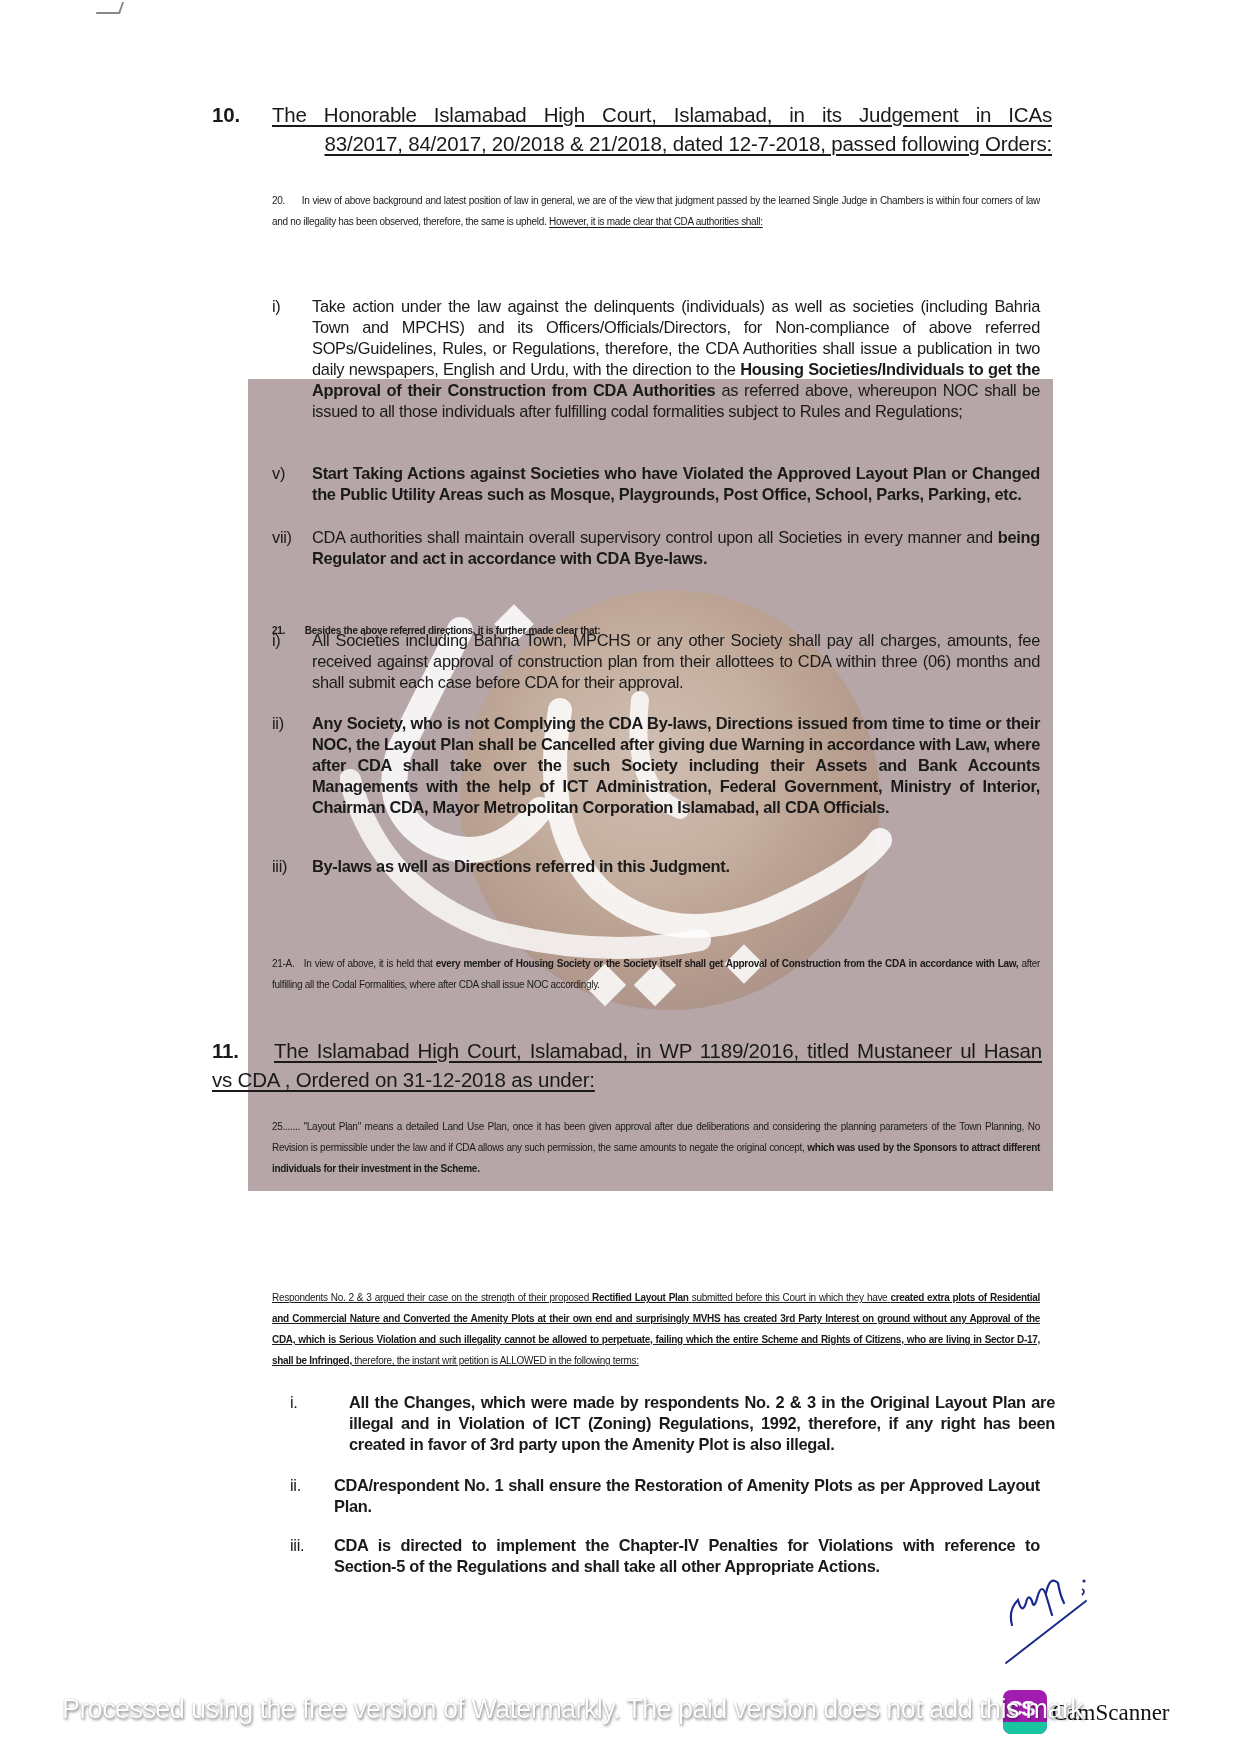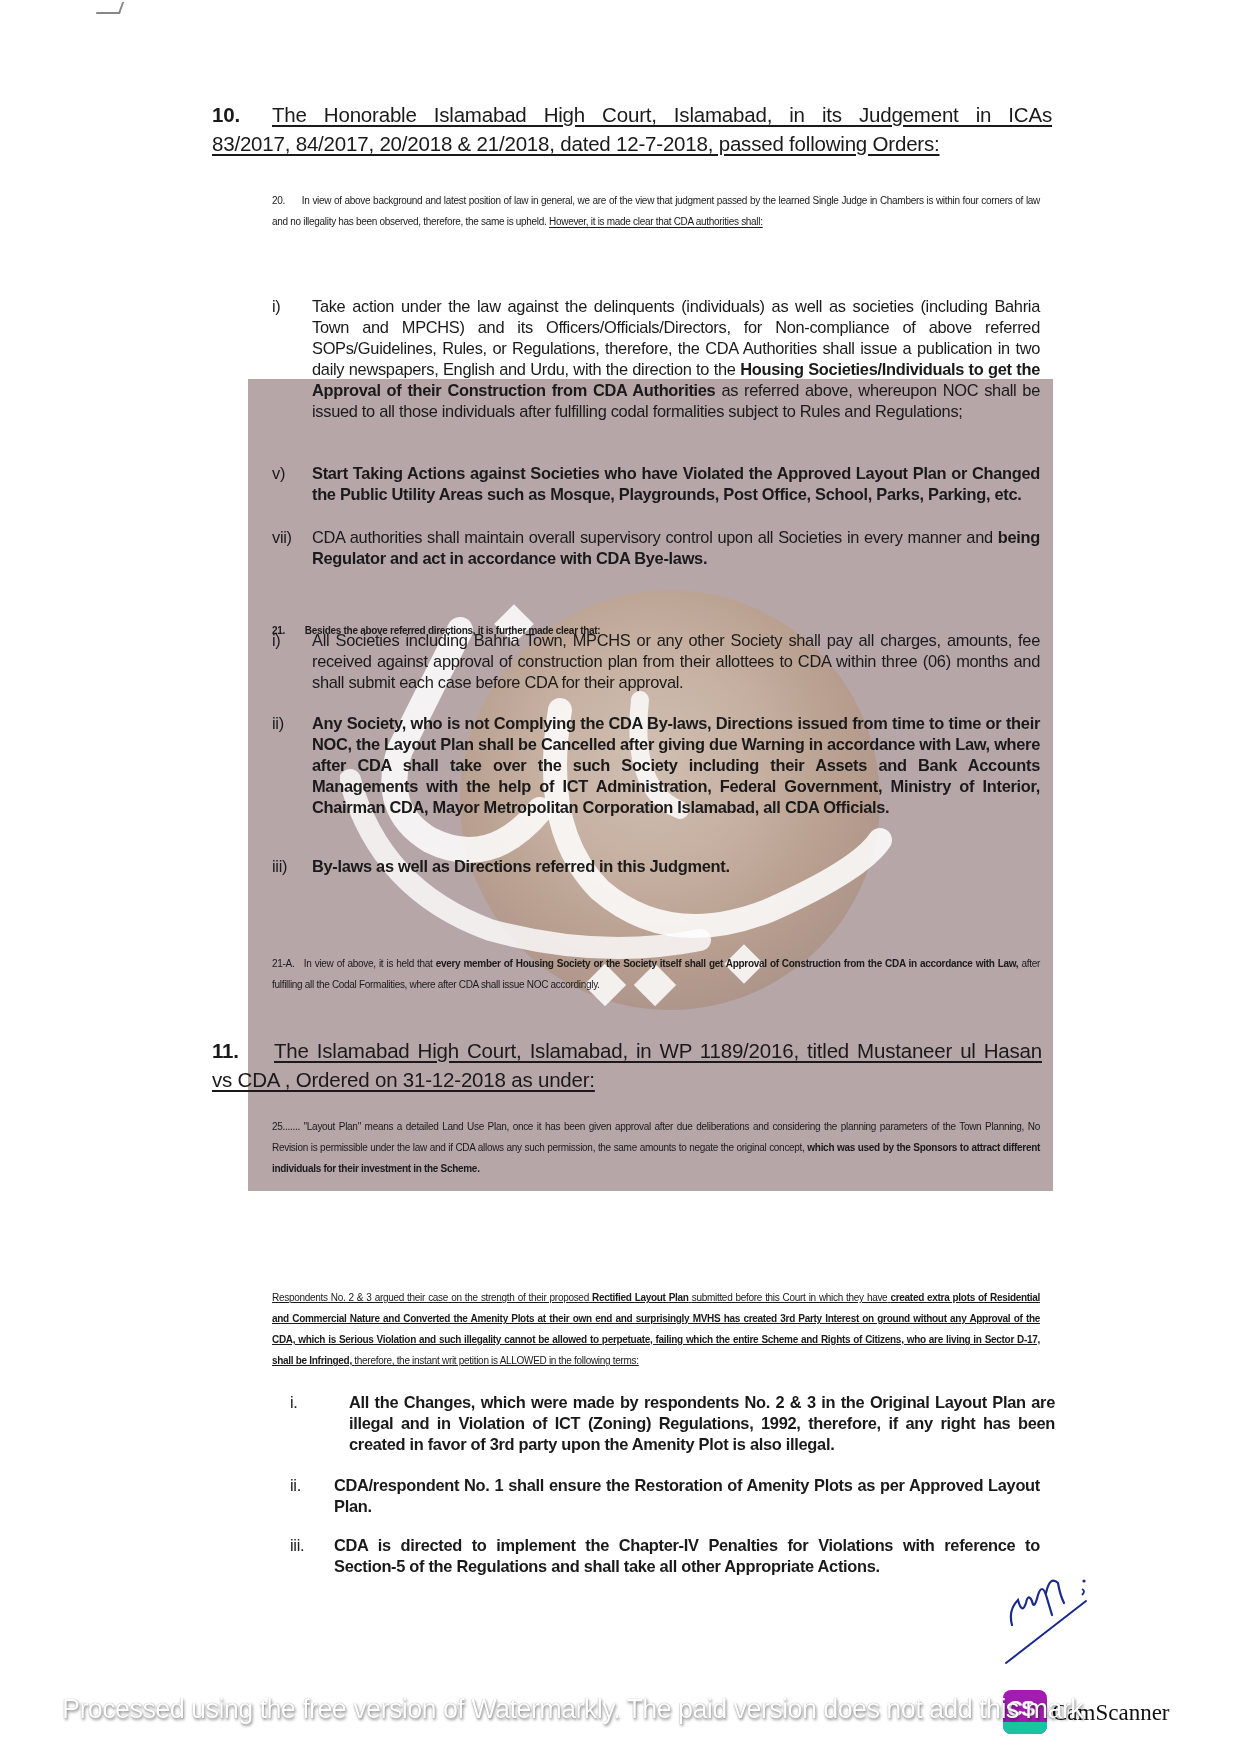--- a/index.html
+++ b/index.html
@@ -59,21 +59,21 @@
     <rect x="300" y="380" width="30" height="30" transform="rotate(45 315 395)" fill="#ffffff" opacity=".85"></rect>
     <rect x="390" y="360" width="28" height="28" transform="rotate(45 404 374)" fill="#ffffff" opacity=".85"></rect>
     <rect x="160" y="20" width="28" height="28" transform="rotate(45 174 34)" fill="#ffffff" opacity=".85"></rect>
   </svg>
 
   <div class="content">
 
     <div class="sec-head" style="left:212px;top:100px;width:840px;">
       <span class="num">10.</span>
       <div style="margin-left:60px;text-align:justify;text-align-last:justify;" class="u">The Honorable Islamabad High Court, Islamabad, in its Judgement in ICAs</div>
-      <div class="u" style="margin-left:0;">83/2017, 84/2017, 20/2018 &amp; 21/2018, dated 12-7-2018, passed following Orders:</div>
+      <div class="u" style="margin-left:14px;text-align:right;">83/2017, 84/2017, 20/2018 &amp; 21/2018, dated 12-7-2018, passed following Orders:</div>
     </div>
 
     <div class="para" style="left:272px;top:190px;width:768px;">
       <span>20.</span>&nbsp;&nbsp;&nbsp;&nbsp;&nbsp;
       <span>In view of above background and latest position of law in general, we are of the view that judgment passed by the learned Single Judge in Chambers is within four corners of law and no illegality has been observed, therefore, the same is upheld.</span>
       <span class="u2">However, it is made clear that CDA authorities shall:</span>
     </div>
 
     <div class="item" style="left:272px;top:296px;width:768px;height:150px;">
       <span class="lbl">i)</span>

